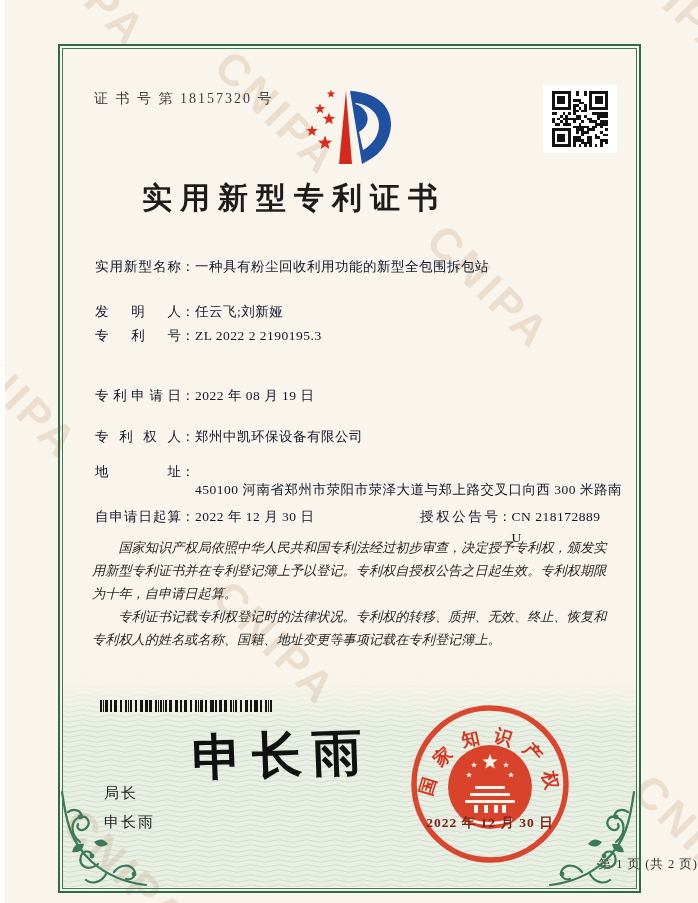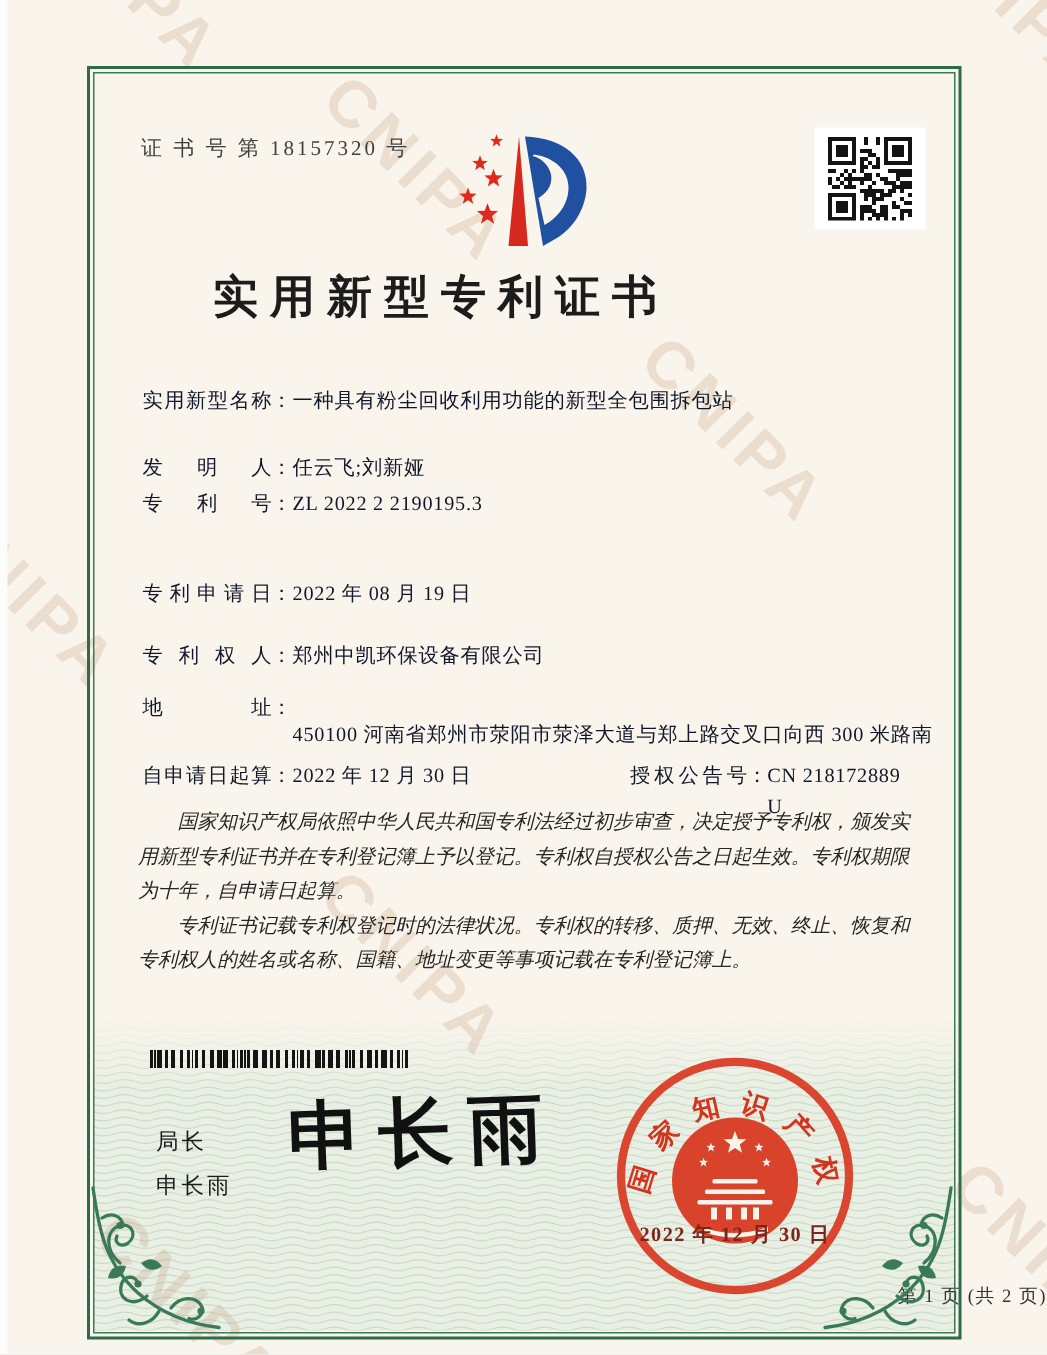--- a/index.html
+++ b/index.html
@@ -46,21 +46,21 @@
   .body-text{position:absolute;left:92px;top:536px;width:522px;z-index:2;font-size:13.2px;
              line-height:23px;color:#262626;font-style:italic;}
   .body-text p{margin:0;text-indent:2em;}
 
   
   .barcode{position:absolute;left:100px;top:700px;width:173px;height:12px;z-index:2;
      background:
        repeating-linear-gradient(90deg,#141414 0 2px,rgba(0,0,0,0) 2px 5px),
        repeating-linear-gradient(90deg,#141414 0 1px,rgba(0,0,0,0) 1px 7px),
        repeating-linear-gradient(90deg,rgba(0,0,0,0) 0 3px,#141414 3px 4px,rgba(0,0,0,0) 4px 11px);}
-  .commissioner{position:absolute;left:104px;top:752px;z-index:2;
+  .commissioner{position:absolute;left:104px;top:784px;z-index:2;
      font-family:Liberation Sans, sans-serif;font-size:15px;color:#1c1c1c;}
   .commissioner div{margin-bottom:10px;letter-spacing:2px;}
   .signature{position:absolute;left:192px;top:722px;z-index:2;font-size:50px;font-weight:bold;
      letter-spacing:10px;color:#111;transform:rotate(-2deg);font-family:"DejaVu Serif",serif;}
   .seal{position:absolute;left:408px;top:702px;width:164px;height:164px;z-index:5;}
   .seal-date{position:absolute;left:408px;top:814px;width:164px;text-align:center;z-index:5;
      font-size:13.5px;font-weight:bold;letter-spacing:1px;color:#7e2418;}
   .page-no{position:absolute;left:0;top:856px;width:698px;text-align:right;font-size:12.5px;
      color:#333;z-index:2;letter-spacing:1px;font-family:Liberation Serif, serif;}
 </style>

